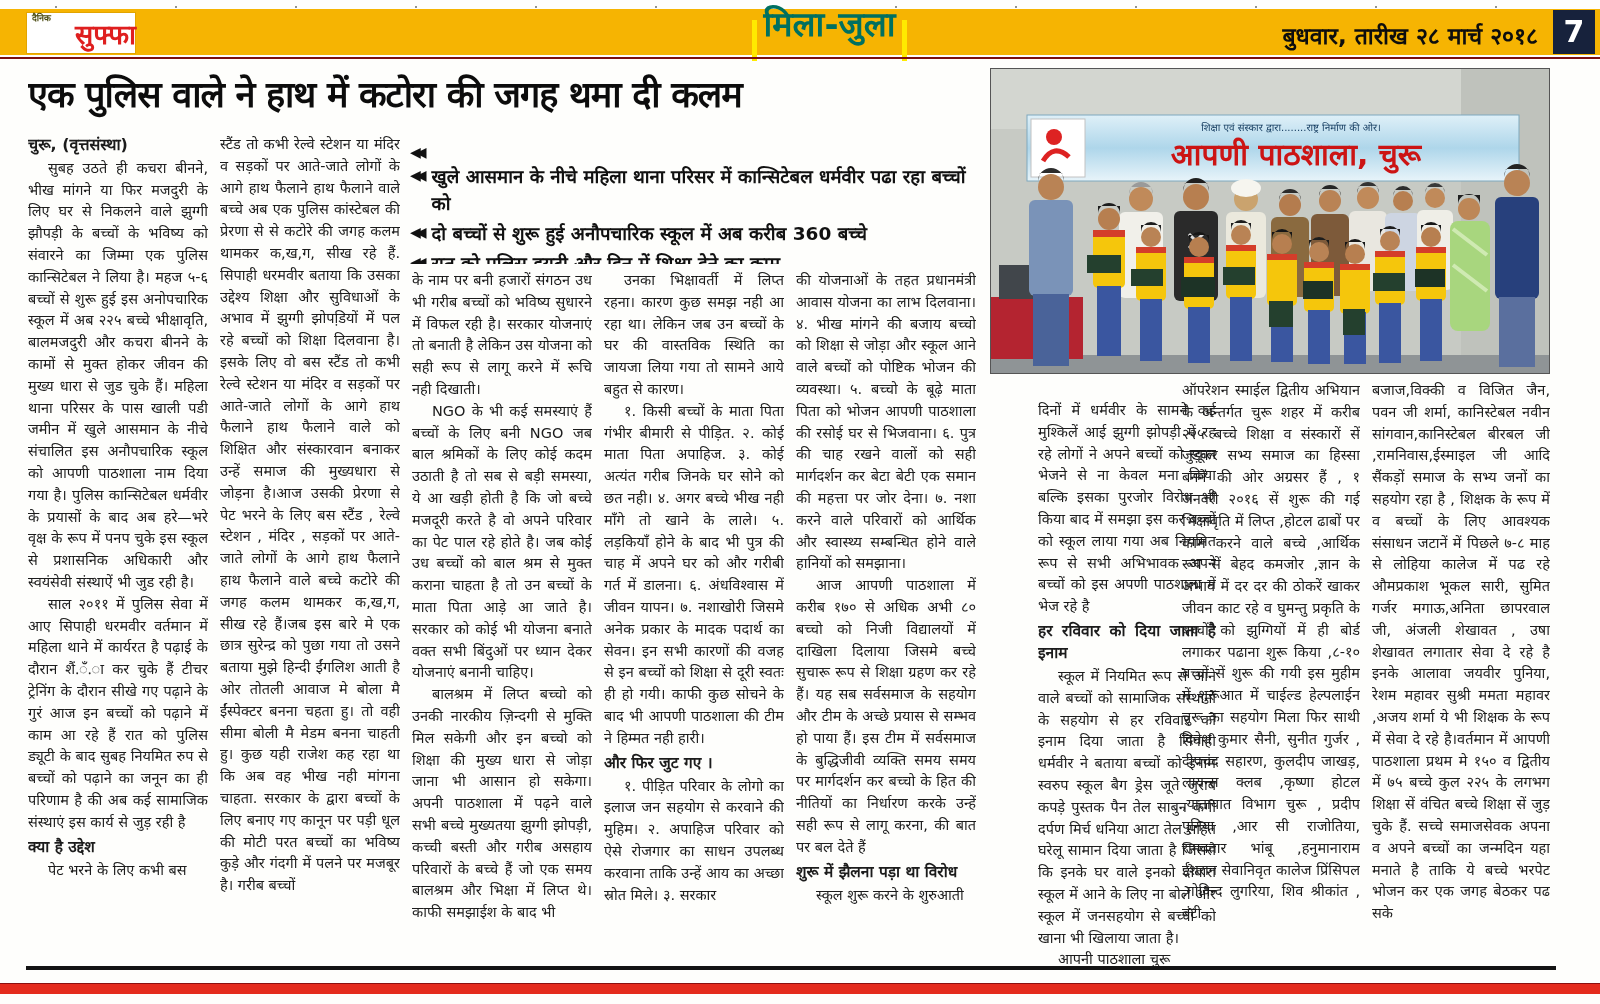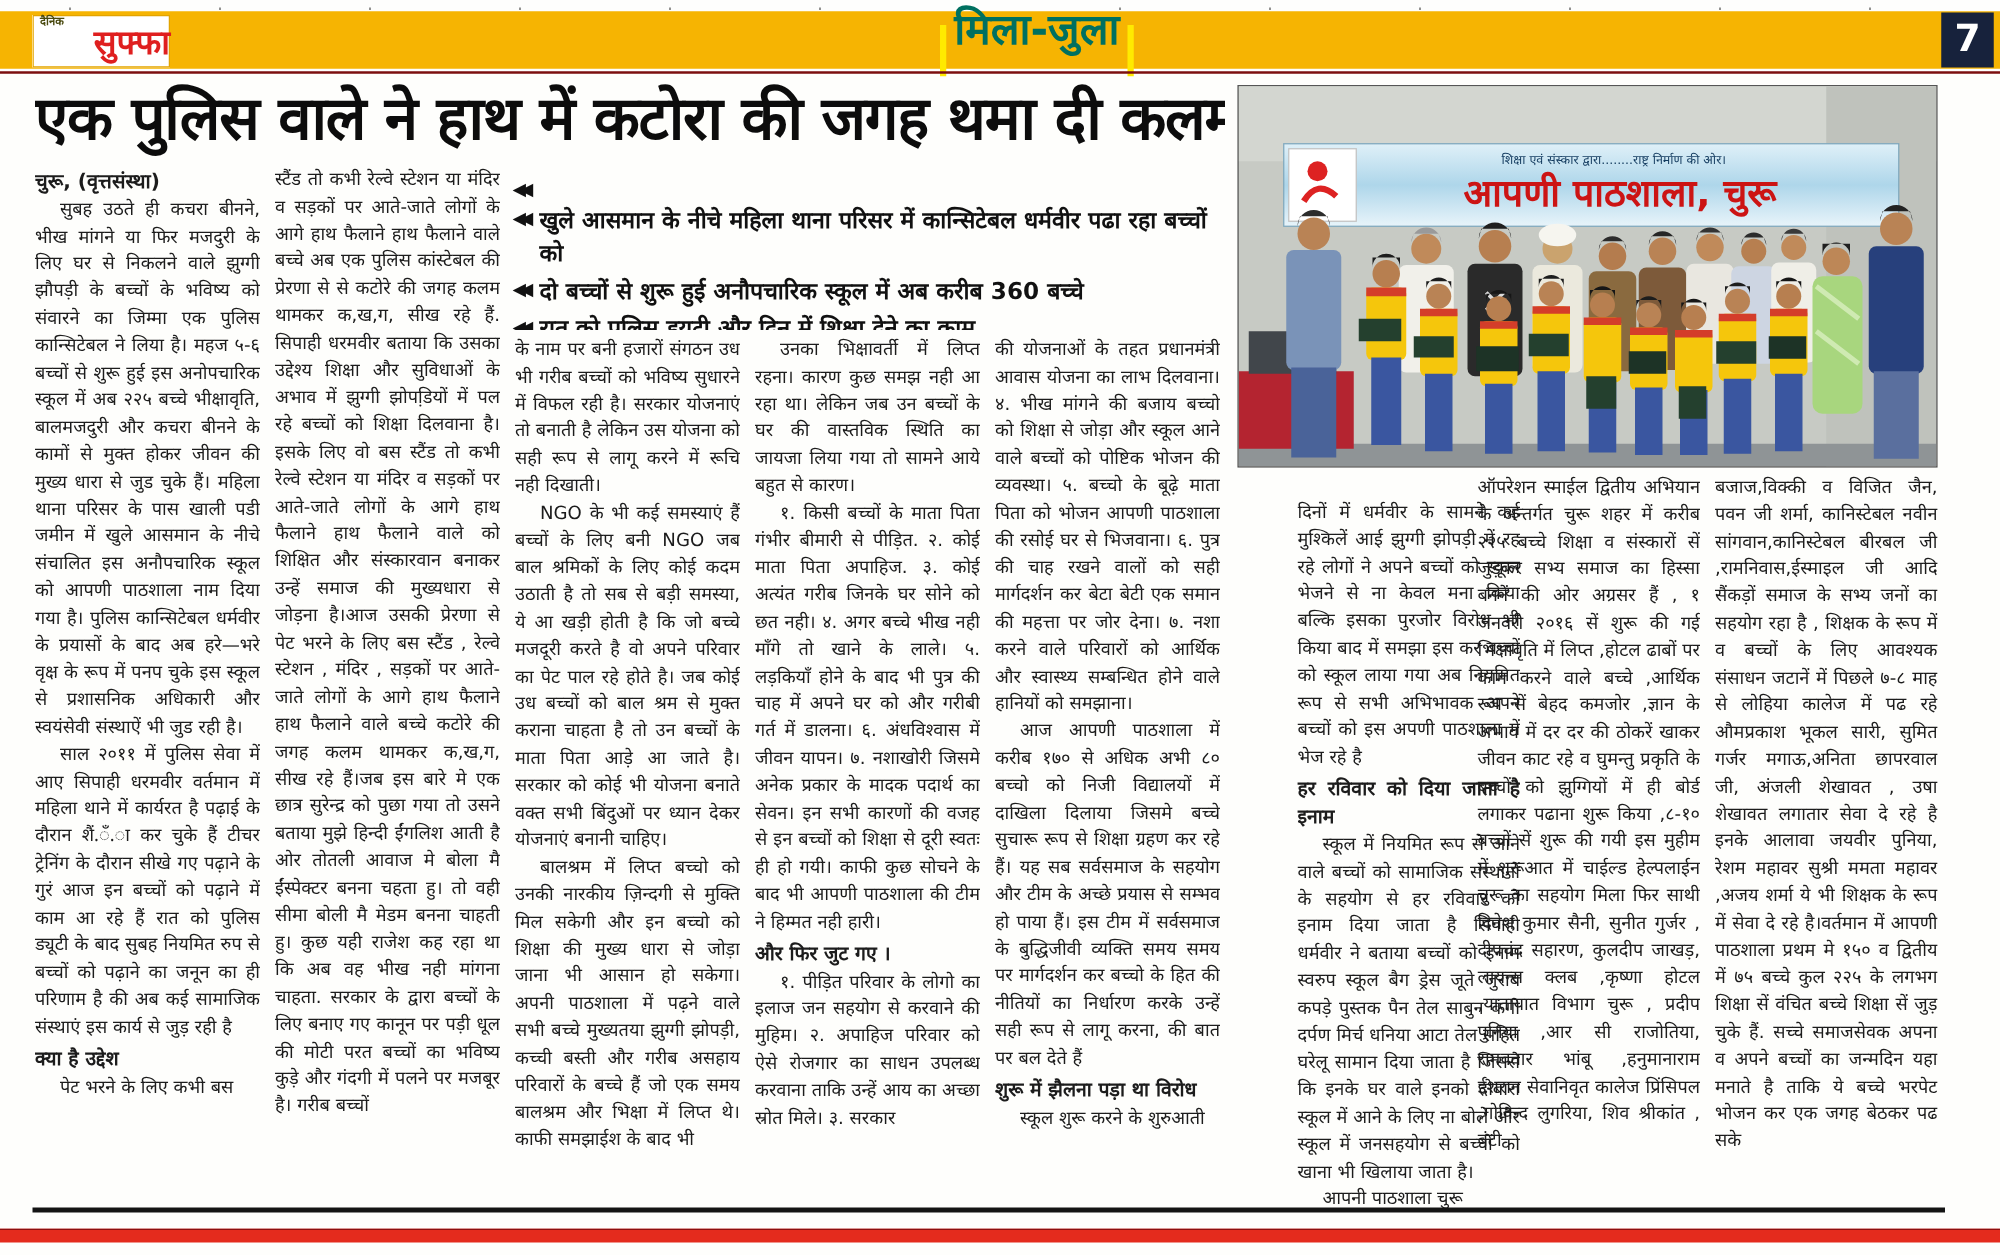--- a/index.html
+++ b/index.html
@@ -17,21 +17,21 @@
   .logo-small{position:absolute;left:6px;top:1px;font-size:9px;font-weight:bold;color:#4a4a10;line-height:10px;}
   .logo-main{position:absolute;left:0;top:8px;width:110px;text-align:right;font-size:27px;font-weight:800;
              color:#DF1F1F;line-height:30px;letter-spacing:0;}
   .section-bar{position:absolute;top:11px;width:5px;height:41px;background:#FFEA00;}
   .section-title{position:absolute;left:757px;top:5px;width:145px;text-align:center;font-size:34px;
                  font-weight:800;color:#007060;line-height:38px;}
   .date-line{position:absolute;right:62px;top:19px;font-size:23px;font-weight:700;color:#0e0e0e;}
   .page-box{position:absolute;left:1553px;top:10px;width:42px;height:44px;background:#17223C;
             color:#fff;font-size:30px;font-weight:800;text-align:center;line-height:44px;}
   
-  .headline{position:absolute;left:28px;top:62px;width:952px;height:66px;font-size:48px;font-weight:800;
+  .headline{position:absolute;left:28px;top:62px;width:952px;height:66px;font-size:36px;font-weight:800;
             color:#0c0c0c;letter-spacing:-1px;line-height:66px;white-space:nowrap;overflow:hidden;}
   
   .deck{position:absolute;left:410px;top:140px;width:574px;height:124px;overflow:hidden;}
   .bullet-row{display:flex;align-items:flex-start;margin:0 0 3px 0;}
   .bullet-icon{font-size:14px;letter-spacing:-5px;margin:4px 10px 0 0;color:#111;flex:0 0 auto;}
   .bullet-text{font-size:18.5px;font-weight:700;color:#111;line-height:27px;}
   
   .col{position:absolute;overflow:hidden;text-align:justify;font-size:14.5px;line-height:21.8px;}
   .col .para{margin:0;text-indent:20px;}
   .col .cont{margin:0;text-indent:0;}
@@ -62,20 +62,21 @@
   <div class="banner">
     <div class="section-bar" style="left:752px;"></div>
     <div class="section-bar" style="left:902px;"></div>
   </div>
   <div class="banner-rule"></div>
   <div class="logo-box">
     <div class="logo-small">दैनिक</div>
     <div class="logo-main">सुफ्फा</div>
   </div>
   <div class="section-title">मिला-जुला</div>
+  <div class="date-line">बुधवार, तारीख २८ मार्च २०१८</div>
   <div class="page-box">7</div>
 
   <div class="headline">एक पुलिस वाले ने हाथ में कटोरा की जगह थमा दी कलम</div>
 
   <div class="deck">
       <div class="bullet-row">
         <span class="bullet-icon">◀◀</span>
       </div>
       <div class="bullet-row">
         <span class="bullet-icon">◀◀</span>

